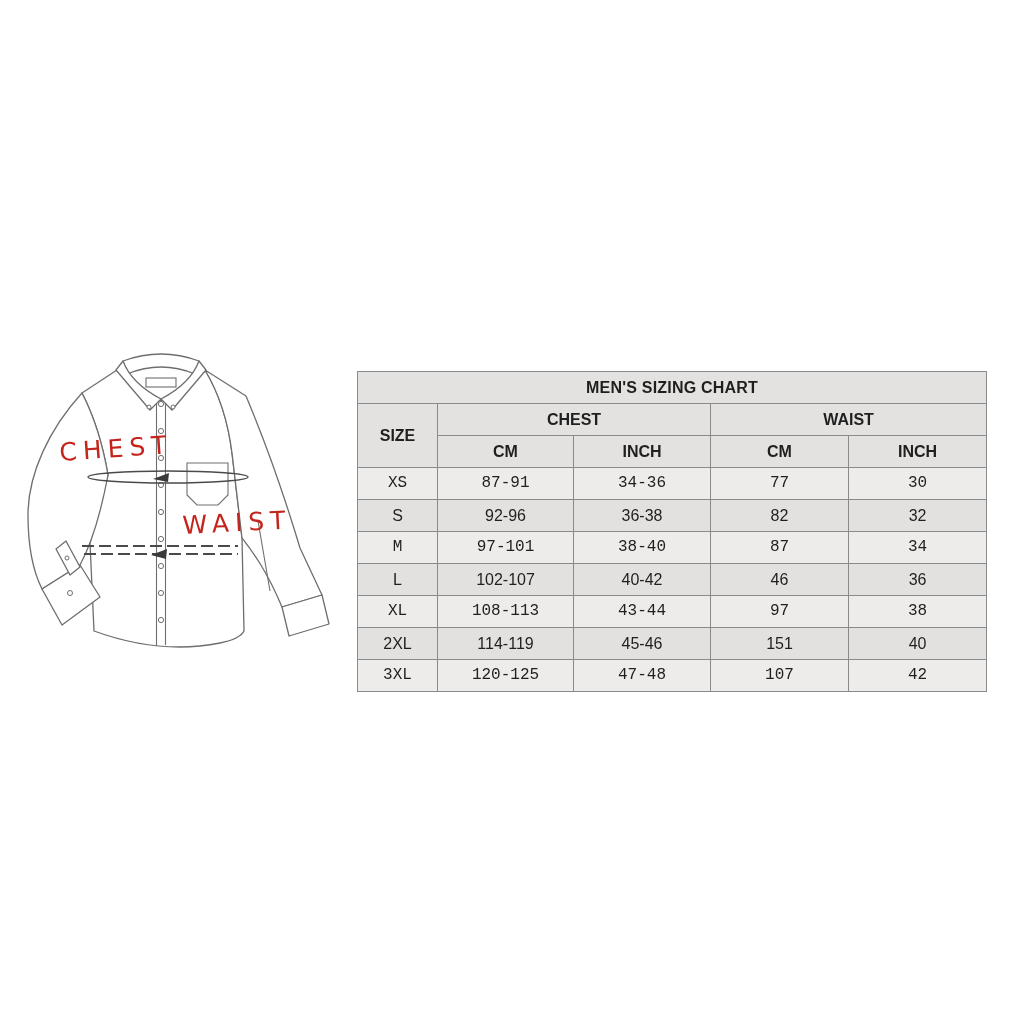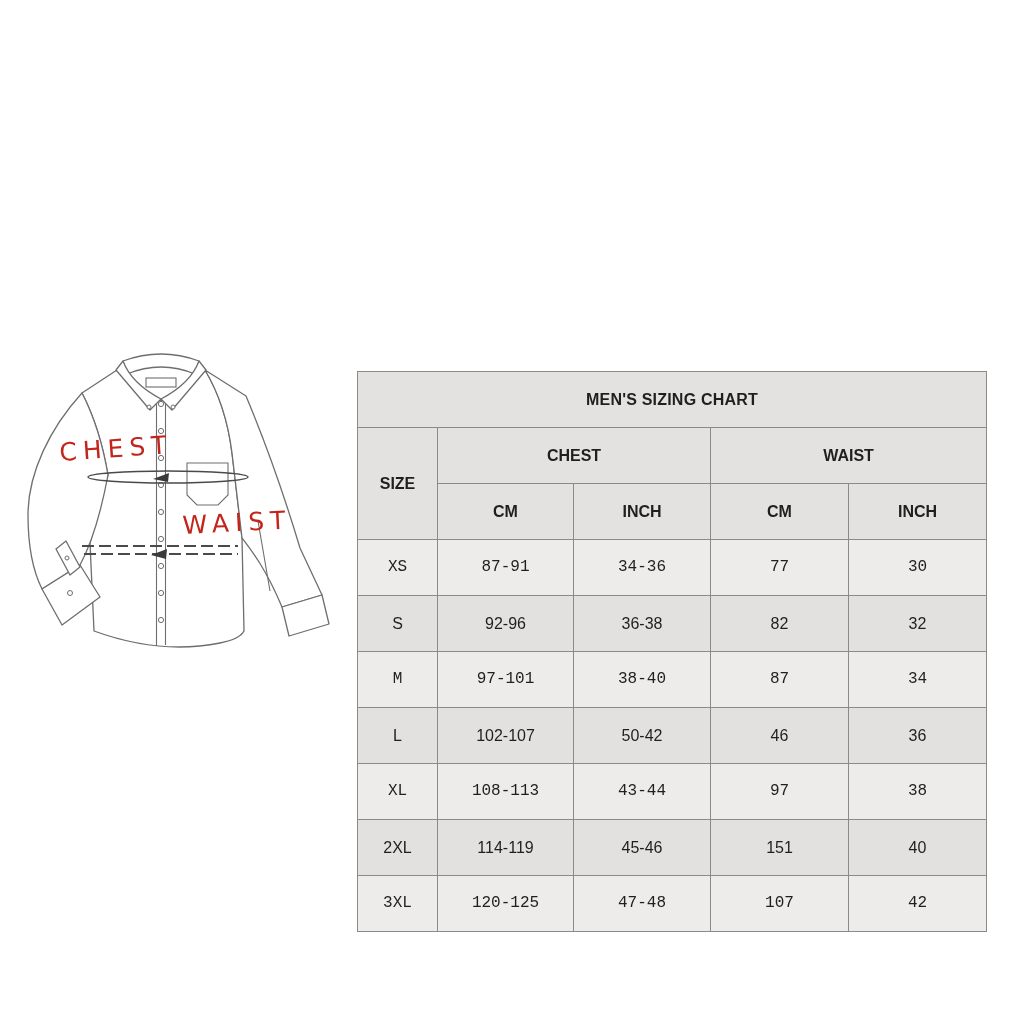--- a/index.html
+++ b/index.html
@@ -7,21 +7,21 @@
     width:1012px;height:1012px;background:#ffffff;position:relative;
     font-family:"Liberation Sans",sans-serif;overflow:hidden;
   }
   .shirt-wrap{position:absolute;left:20px;top:343px;width:322px;height:334px;}
   table.size-table{
     position:absolute;left:357px;top:371px;width:629px;
     border-collapse:collapse;table-layout:fixed;
   }
   table.size-table td{
     border:1px solid #8a8a8a;height:27px;text-align:center;vertical-align:middle;
-    padding:14px;font-size:16px;color:#1f1f1f;line-height:27px;
+    padding:2px;font-size:16px;color:#1f1f1f;line-height:27px;
   }
   td.title-cell{background:#e4e2e0;font-weight:bold;font-size:15px;letter-spacing:.2px;}
   td.hdr{background:#e4e2e0;font-weight:bold;font-size:15px;}
   tr.row-odd td{background:#eeecea;font-family:Liberation Mono, monospace;}
   tr.row-even td{background:#e3e1df;}
 </style>
 </head>
 <body>
 
 <div class="shirt-wrap">
@@ -121,21 +121,21 @@
     <tr class="row-odd">
       <td>M</td>
       <td>97-101</td>
       <td>38-40</td>
       <td>87</td>
       <td>34</td>
     </tr>
     <tr class="row-even">
       <td>L</td>
       <td>102-107</td>
-      <td>50-42</td>
+      <td>40-42</td>
       <td>46</td>
       <td>36</td>
     </tr>
     <tr class="row-odd">
       <td>XL</td>
       <td>108-113</td>
       <td>43-44</td>
       <td>97</td>
       <td>38</td>
     </tr>

